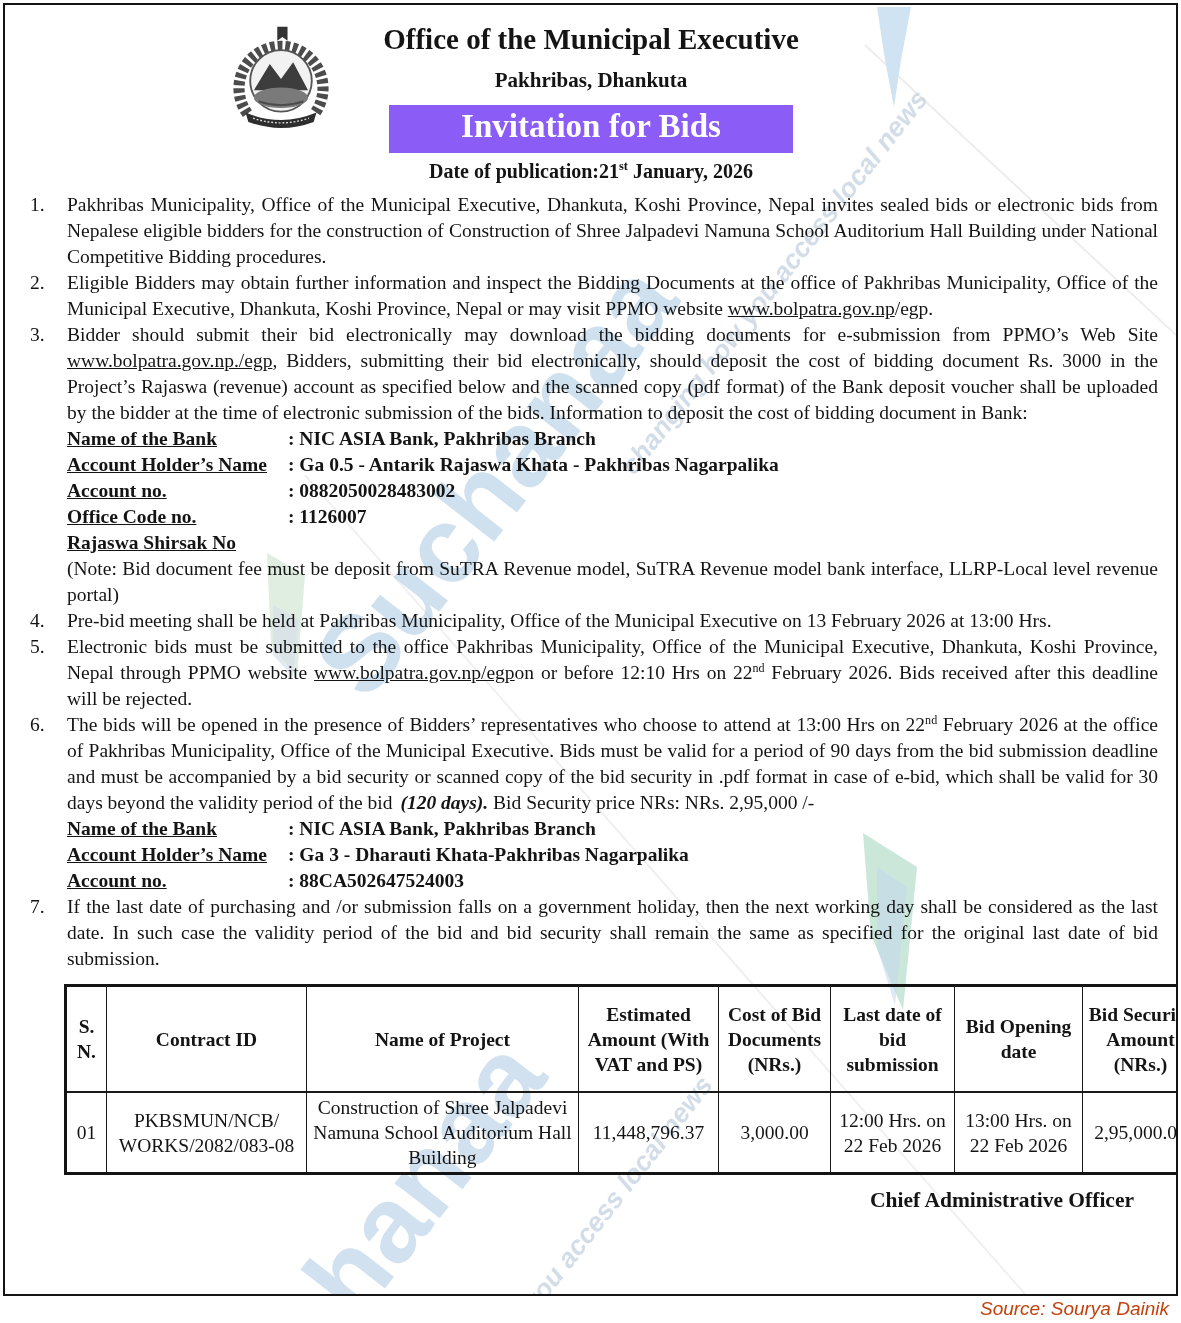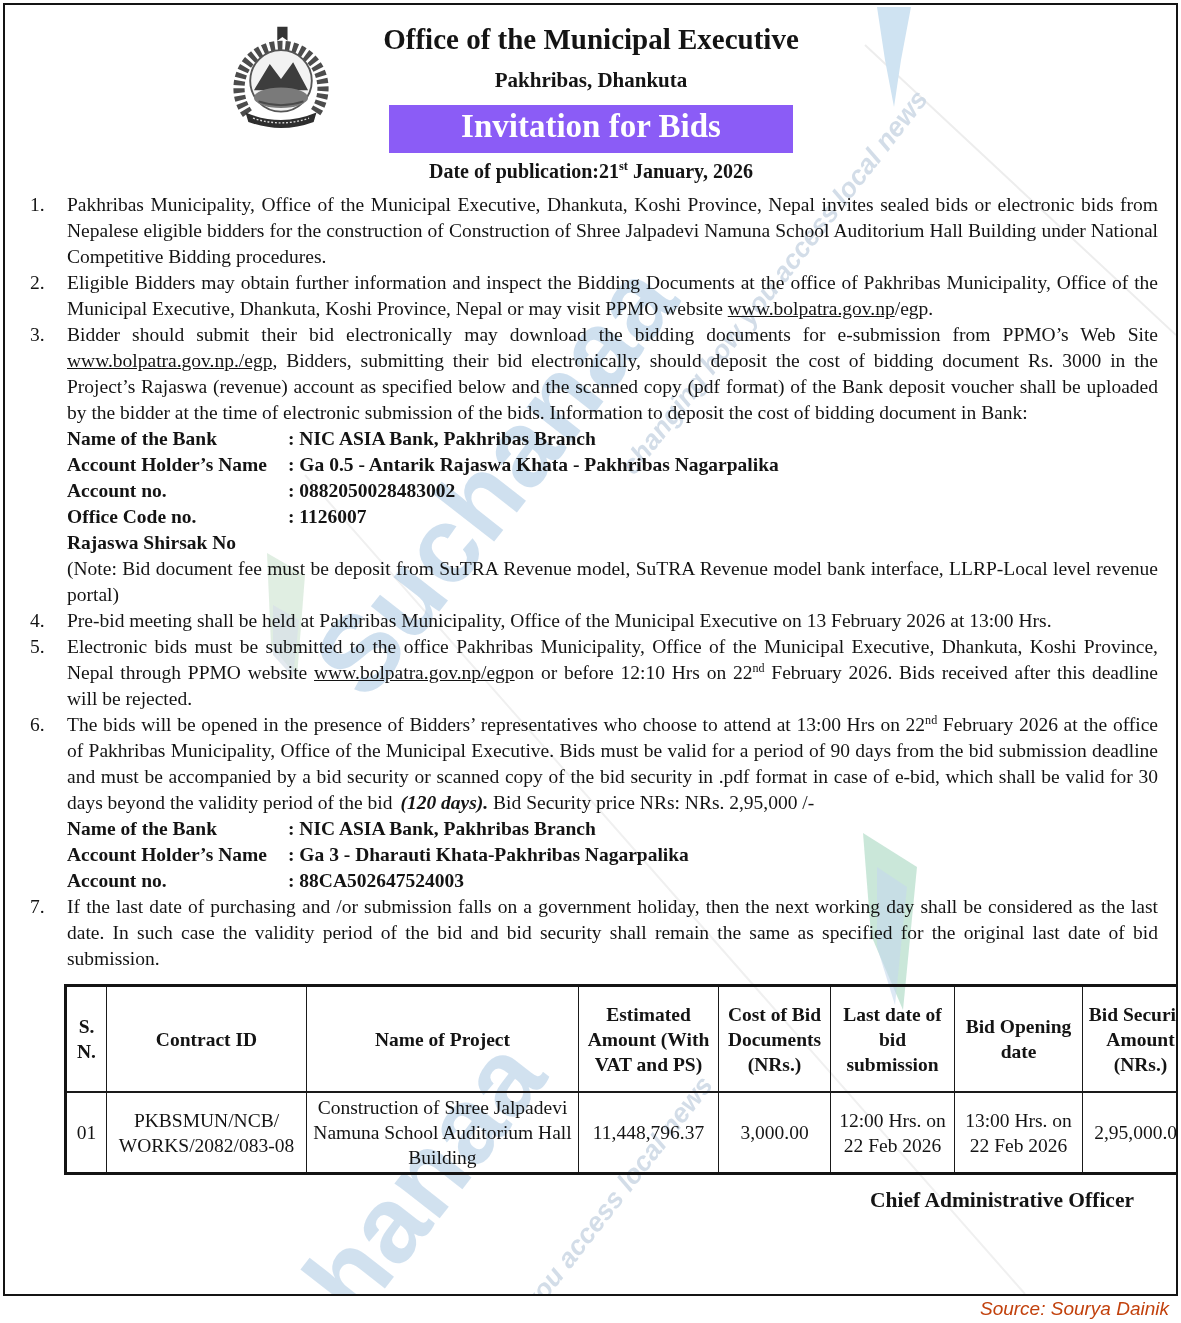--- a/index.html
+++ b/index.html
@@ -18,21 +18,21 @@
   sup{font-size:.62em;line-height:0;}
 
   
   .list{margin-top:9px;}
   .item{display:flex;font-size:19.5px;line-height:26px;}
   .item-num{flex:0 0 37px;padding-left:6px;}
   .item-body{flex:1;min-width:0;}
   .para{text-align:justify;}
   .b{font-weight:bold;padding-left:8px;} .i{font-style:italic;} .u{text-decoration:underline;margin-top:14px;}
   .kv{display:flex;font-weight:bold;}
-  .kv-label{flex:0 0 221px;}
+  .kv-label{flex:0 0 221px;text-decoration:underline;}
   .kv-value{flex:1;}
 
   
   table.bids{border-collapse:collapse;width:100%;margin-top:12px;table-layout:fixed;border:3px solid #141414;margin-left:40px;}
   table.bids th,table.bids td{border:1.6px solid #1a1a1a;text-align:center;vertical-align:middle;padding:2px 3px;overflow:hidden;}
   table.bids th{font-size:19.5px;font-weight:bold;line-height:25px;height:100px;}
   table.bids td{font-size:19.5px;line-height:25px;height:74px;white-space:pre-line;border-top:2.4px solid #1a1a1a;}
   .c0{width:41px;}.c1{width:200px;}.c2{width:272px;}.c3{width:140px;}.c4{width:112px;}.c5{width:124px;}.c6{width:128px;}.c7{width:117px;}
 
   .signature{text-align:right;font-weight:bold;font-size:21.5px;padding:13px 24px 0 0;}

